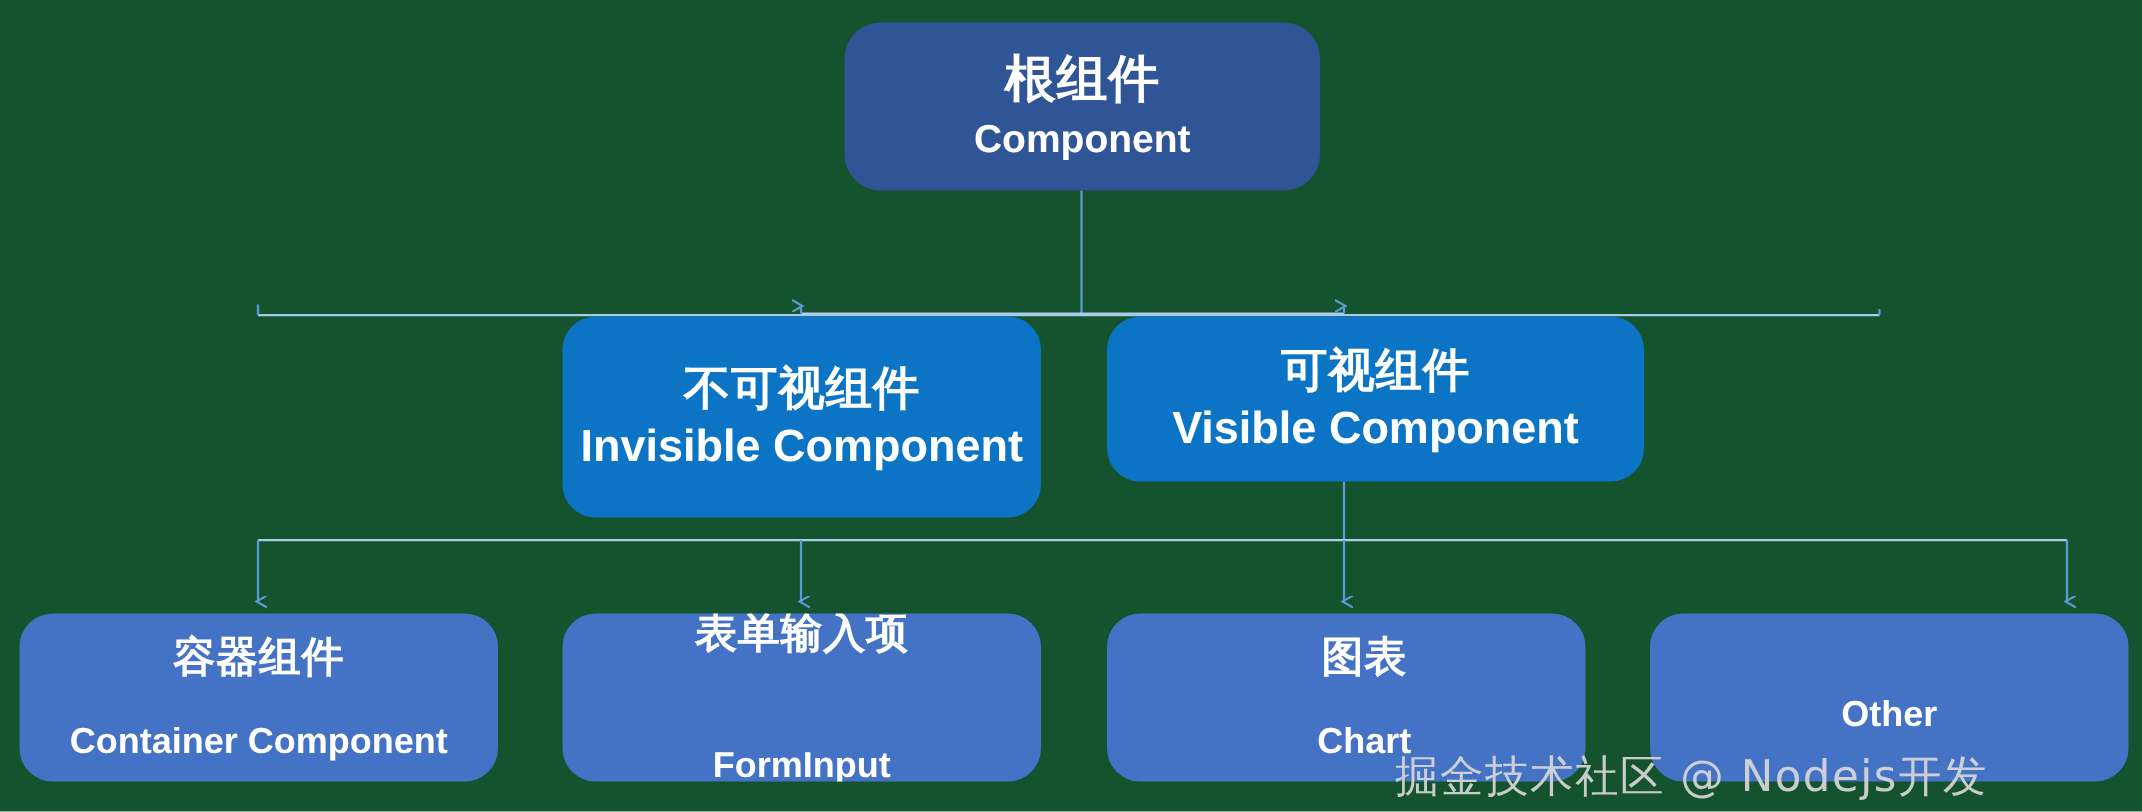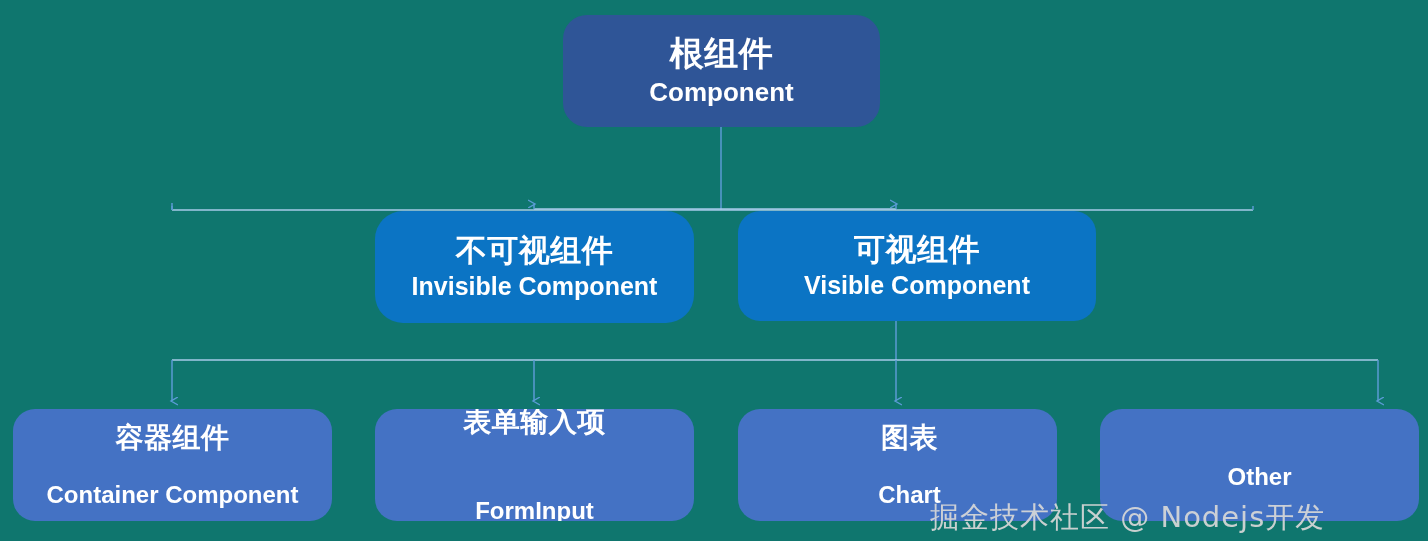--- a/index.html
+++ b/index.html
@@ -7,21 +7,21 @@
     padding: 0;
     background: #ffffff;
   }
   body {
     font-family: "Liberation Sans", "DejaVu Sans", sans-serif;
   }
   #diagram-root {
     position: relative;
     width: 1428px;
     height: 541px;
-    background: #0f766e;
+    background: #14532d;
     overflow: hidden;
   }
   .connector-layer {
     position: absolute;
     left: 0;
     top: 0;
     width: 1428px;
     height: 541px;
     pointer-events: none;
   }
@@ -52,21 +52,21 @@
     background: #2F5597;
     border-radius: 24px;
   }
   .level-1 .cn { font-size: 34px; margin-bottom: 7px; }
   .level-1 .en { font-size: 26px; }
   
   .level-2 {
     background: #0B74C4;
   }
   .level-2 .cn { font-size: 31px; margin-bottom: 6px; }
-  .level-2 .en { font-size: 25px; }
+  .level-2 .en { font-size: 30px; }
   
   .level-3 {
     background: #4472C4;
   }
   .level-3 .cn { font-size: 28px; margin-bottom: 5px; }
   .level-3 .en { font-size: 24px; margin-top: 24px; }
 
   .watermark {
     position: absolute;
     left: 930px;
@@ -122,21 +122,21 @@
       <path d="M896,360 L896,401" marker-end="url(#arrow)"></path>
       <path d="M1378,360 L1378,401" marker-end="url(#arrow)"></path>
     </g>
   </svg>
 
   <div class="node level-1" style="left:563px; top:15px; width:317px; height:112px;">
     <span class="cn">根组件</span>
     <span class="en">Component</span>
   </div>
 
-  <div class="node level-2" style="left:375px; top:211px; width:319px; height:112px;border-radius:28px;">
+  <div class="node level-2" style="left:375px; top:211px; width:319px; height:134px;">
     <span class="cn">不可视组件</span>
     <span class="en">Invisible Component</span>
   </div>
 
   <div class="node level-2" style="left:738px; top:211px; width:358px; height:110px;">
     <span class="cn">可视组件</span>
     <span class="en">Visible Component</span>
   </div>
 
   <div class="node level-3" style="left:13px; top:409px; width:319px; height:112px;">

